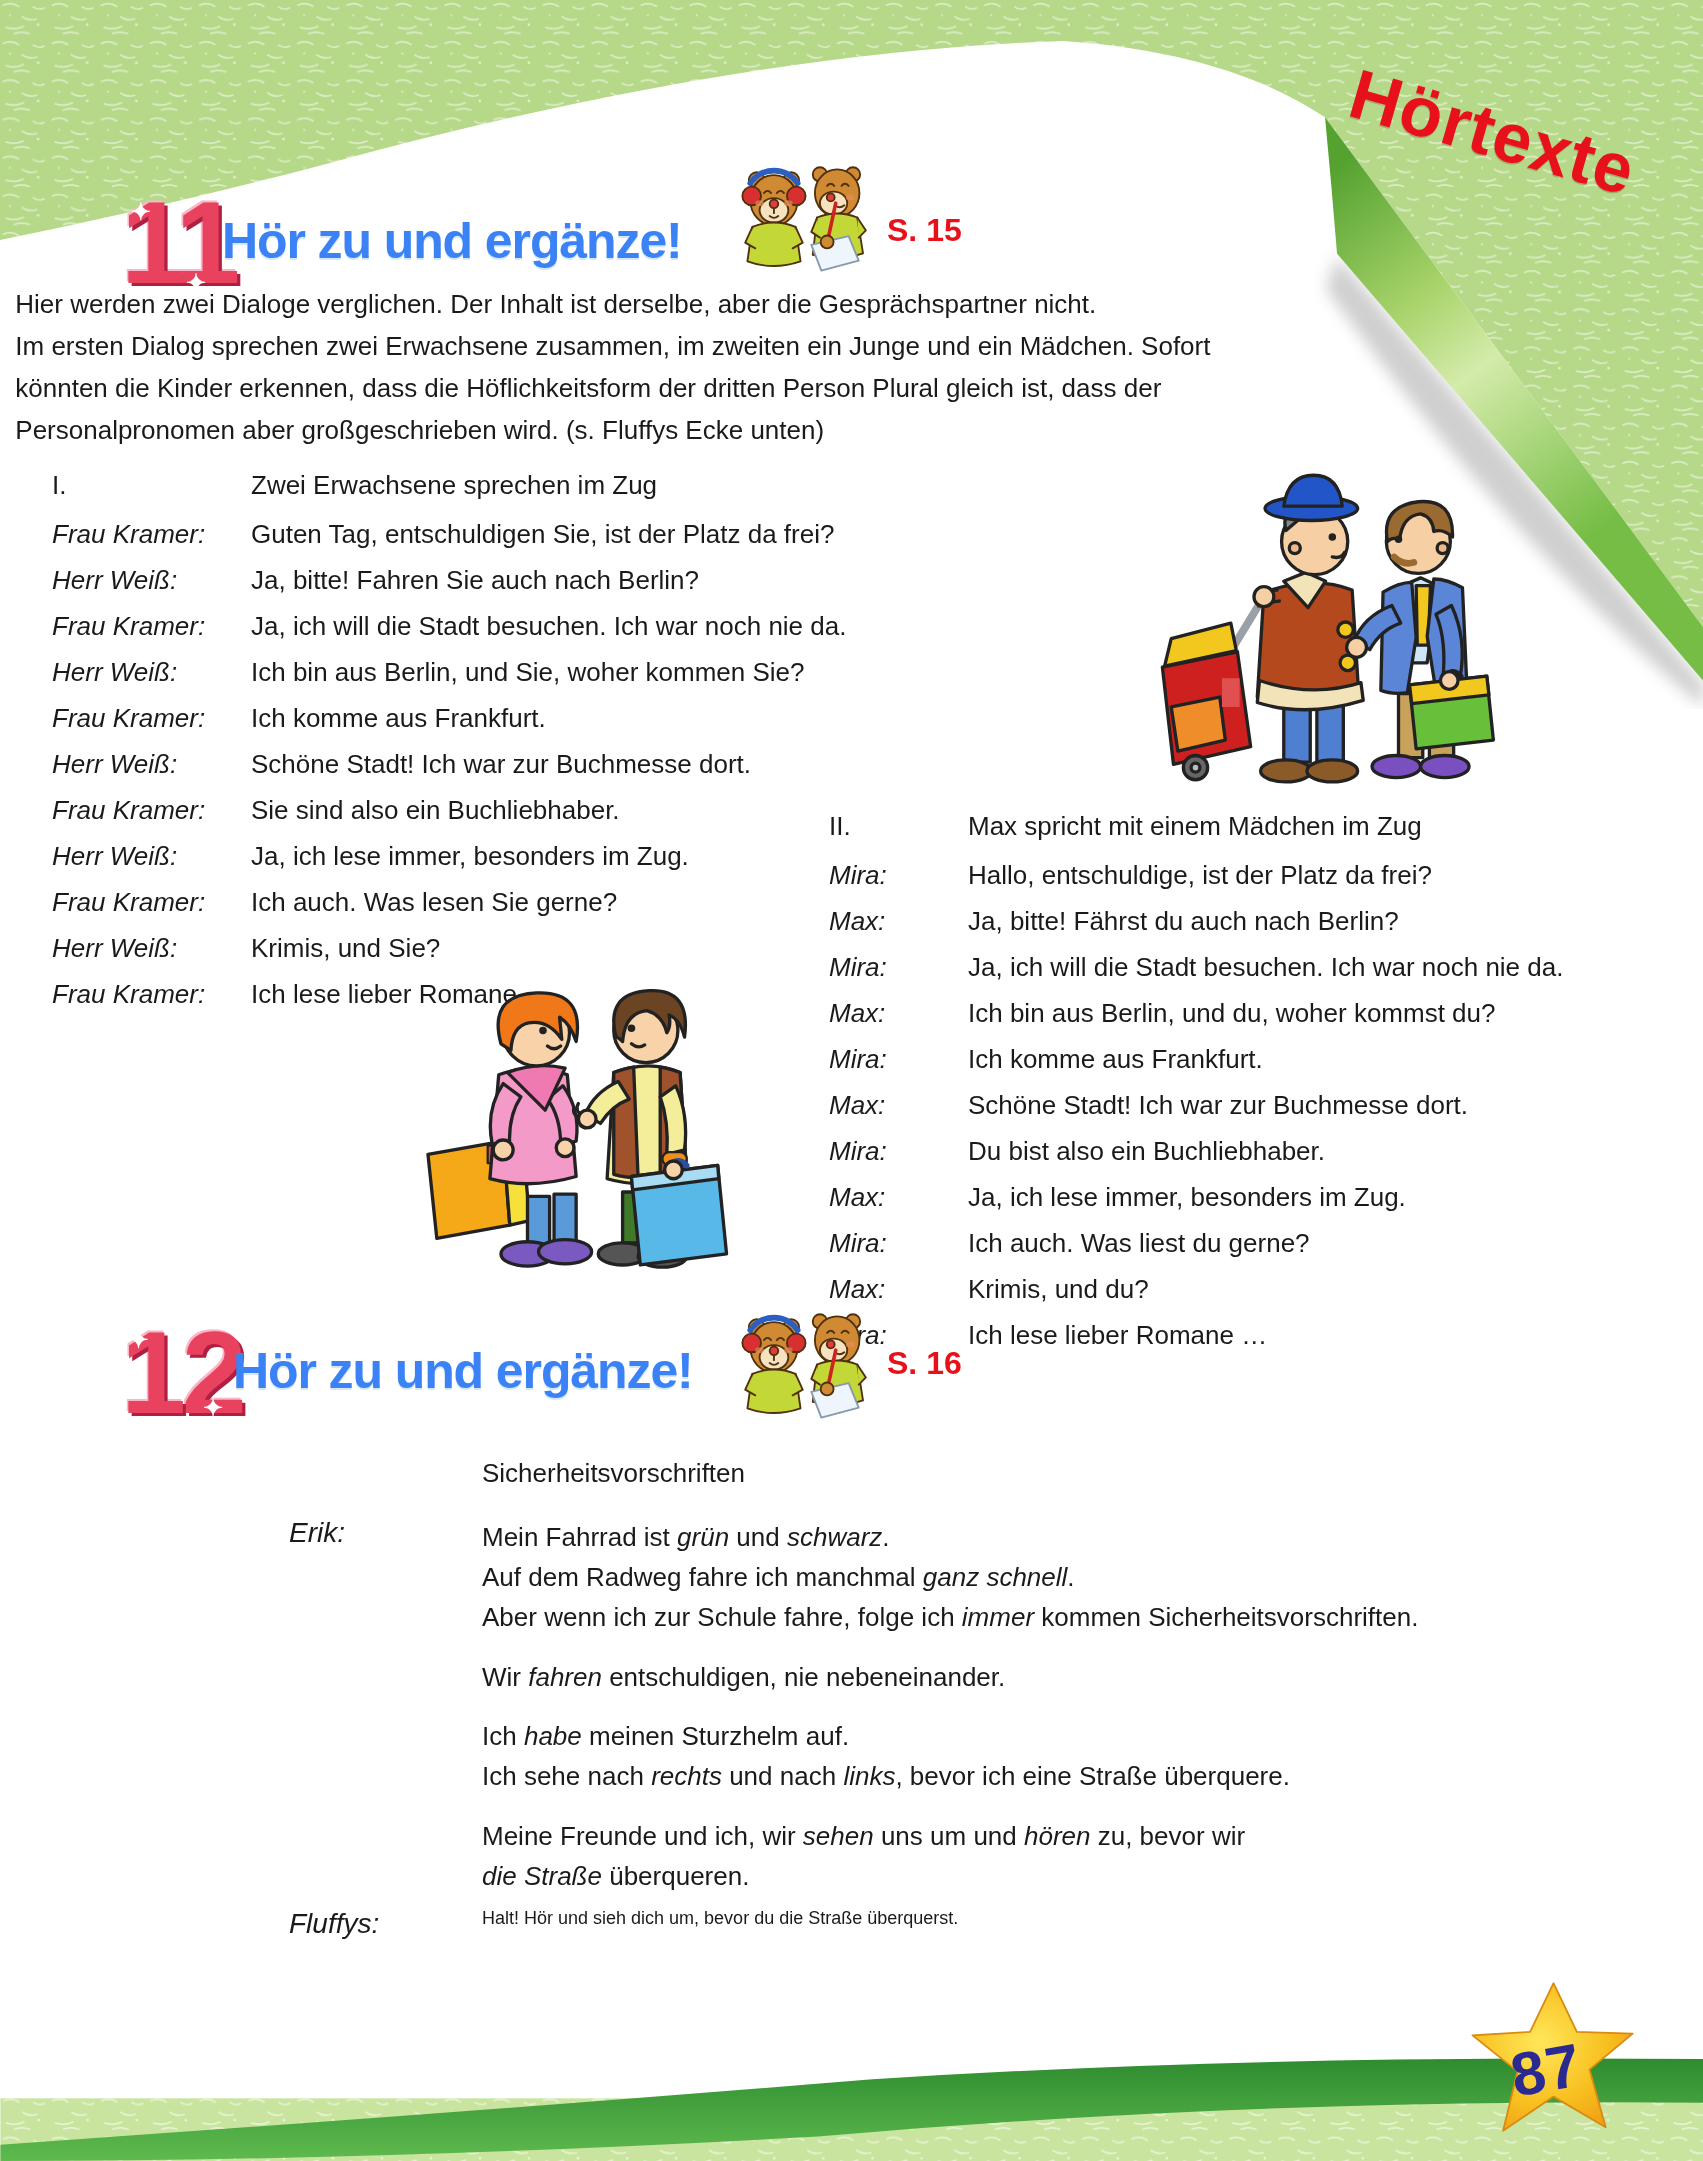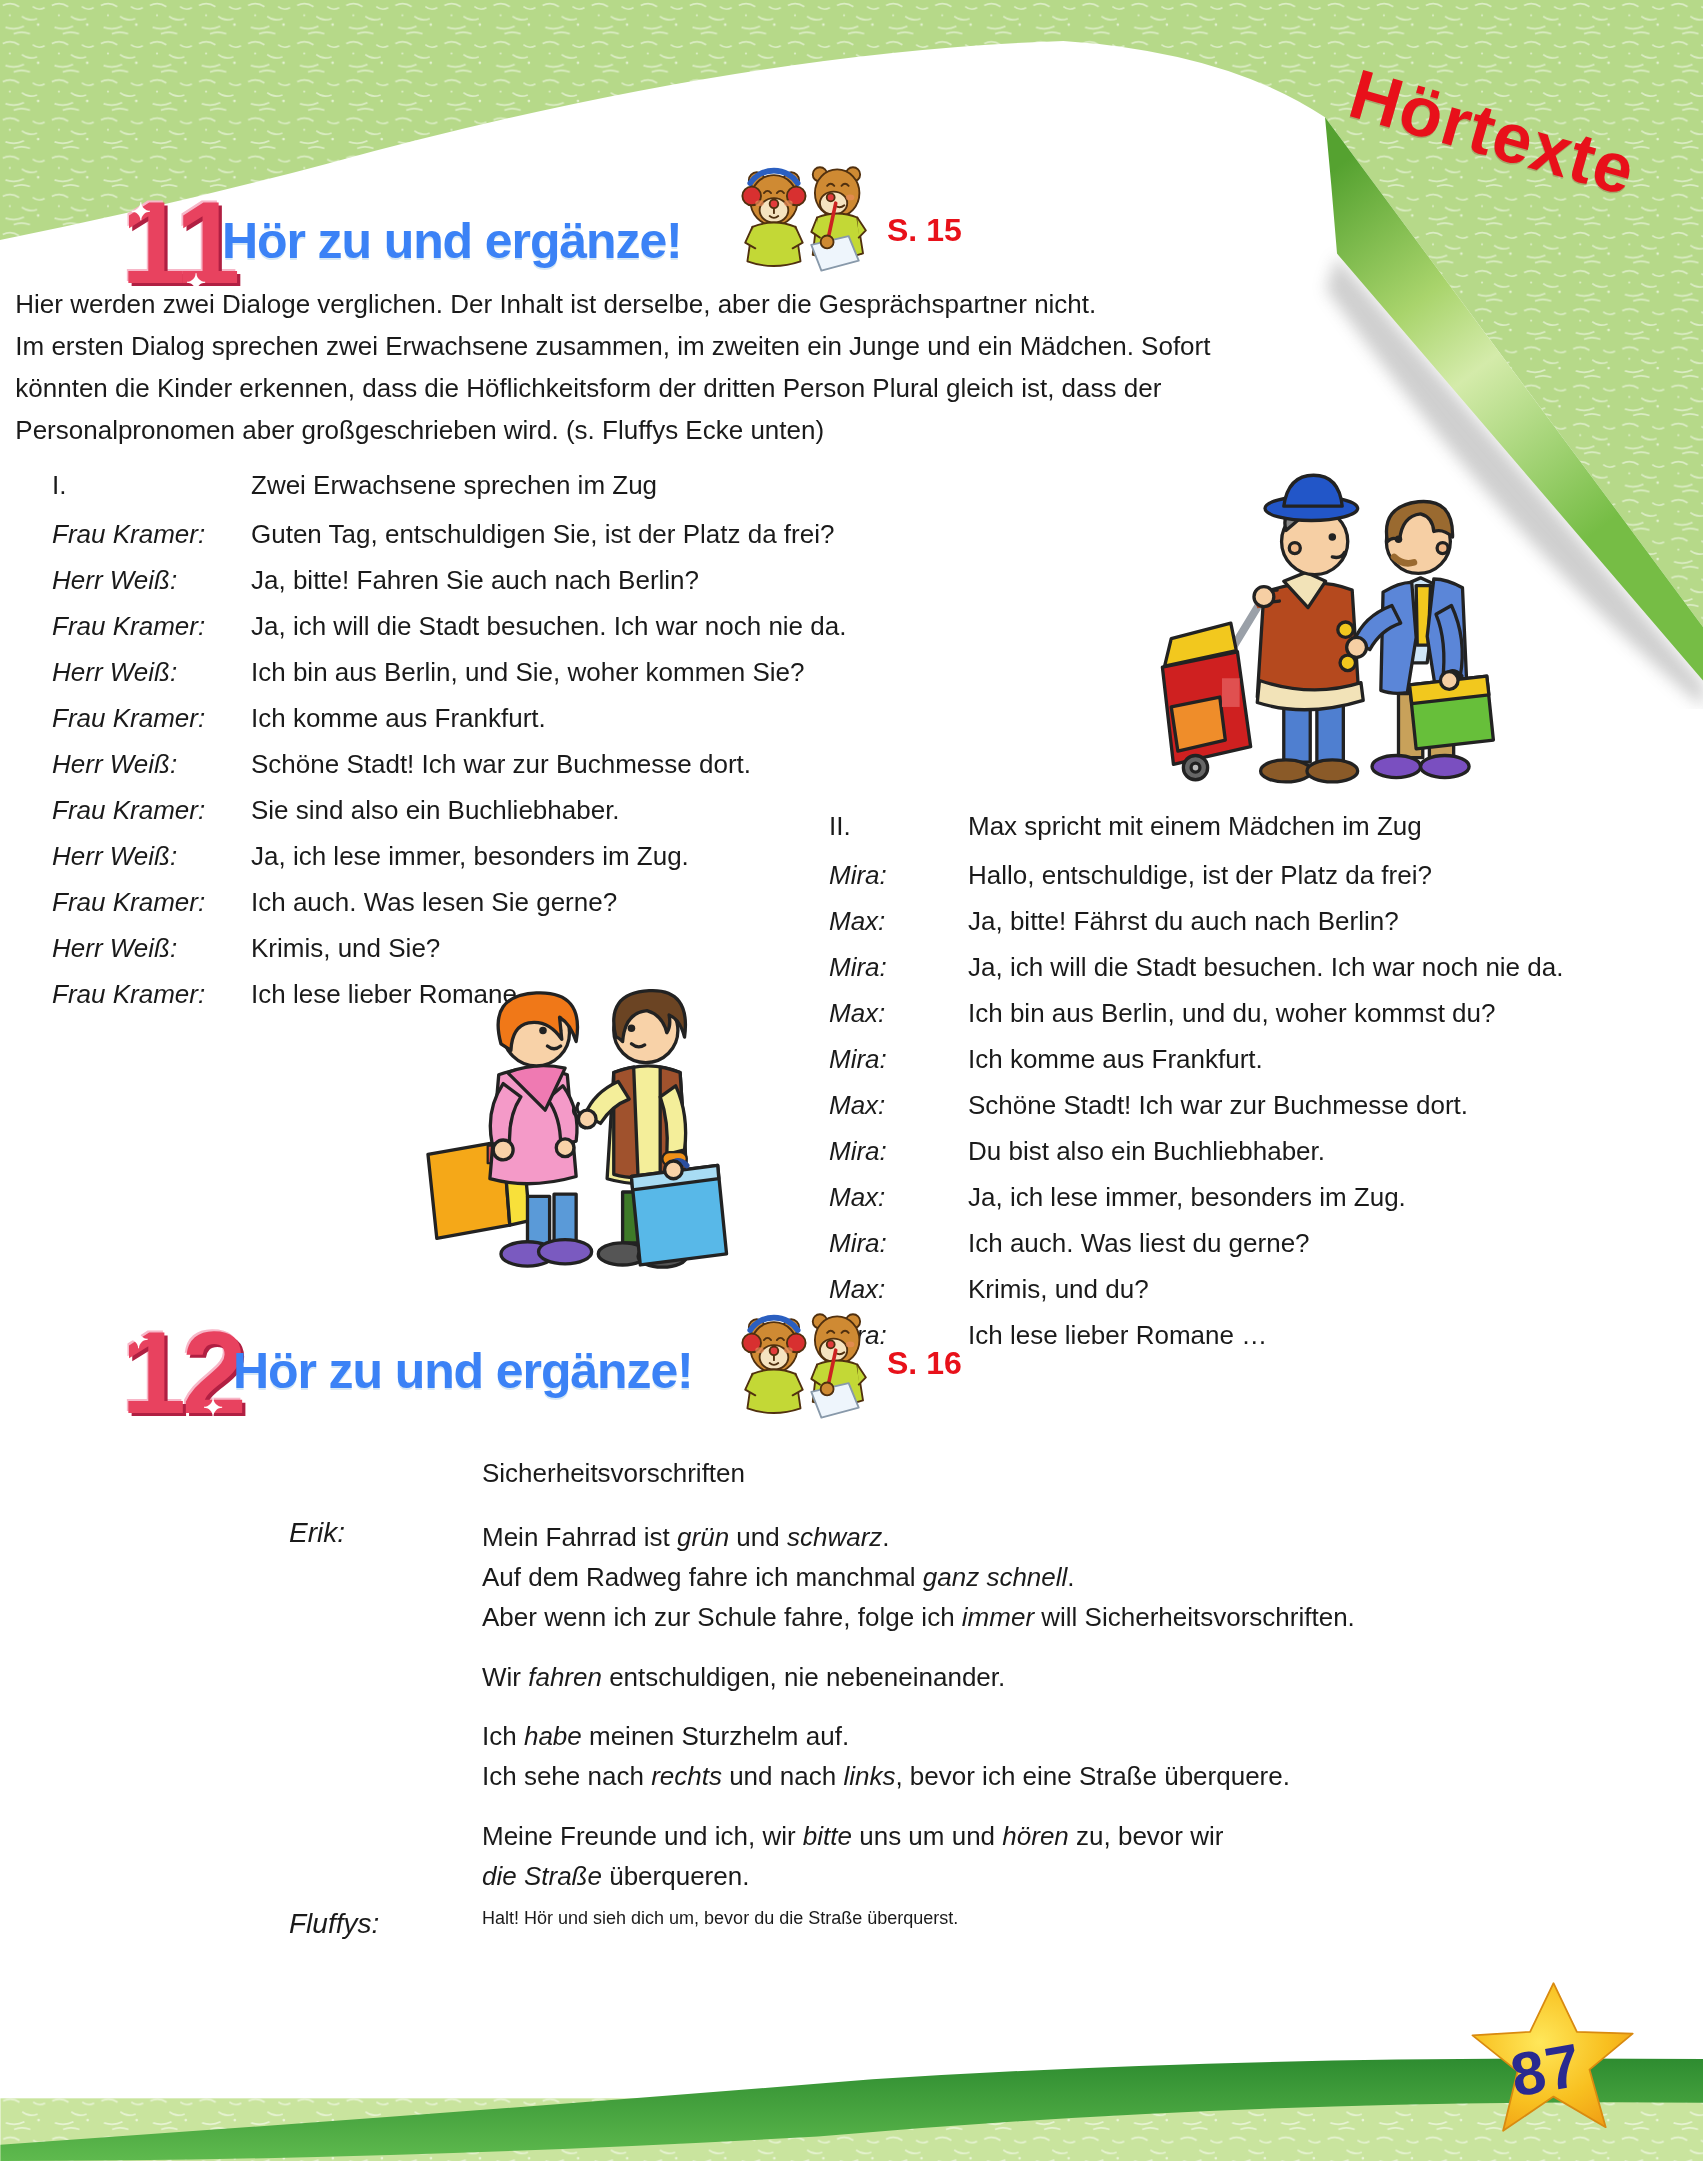--- a/index.html
+++ b/index.html
@@ -363,25 +363,25 @@
   <svg class="abs" style="left:728px;top:1299px;" width="158" height="131" viewBox="0 0 220 180">
       <use href="#bears"></use>
     </svg>
   <div class="pageref" style="left:887px;top:1345px;">S. 16</div>
 
   <div class="sectitle">Sicherheitsvorschriften</div>
   <div class="mlabel" style="top:1517px;">Erik:</div>
   <div class="mono">
       <div class="eline"><span>Mein Fahrrad ist </span><span class="em">grün</span><span> und </span><span class="em">schwarz</span><span>.</span></div>
       <div class="eline"><span>Auf dem Radweg fahre ich manchmal </span><span class="em">ganz schnell</span><span>.</span></div>
-      <div class="eline"><span>Aber wenn ich zur Schule fahre, folge ich </span><span class="em">immer</span><span> will Sicherheitsvorschriften.</span></div>
+      <div class="eline"><span>Aber wenn ich zur Schule fahre, folge ich </span><span class="em">immer</span><span> kommen Sicherheitsvorschriften.</span></div>
       <div class="eline gap"><span>Wir </span><span class="em">fahren</span><span> entschuldigen, nie nebeneinander.</span></div>
       <div class="eline gap"><span>Ich </span><span class="em">habe</span><span> meinen Sturzhelm auf.</span></div>
       <div class="eline"><span>Ich sehe nach </span><span class="em">rechts</span><span> und nach </span><span class="em">links</span><span>, bevor ich eine Straße überquere.</span></div>
-      <div class="eline gap"><span>Meine Freunde und ich, wir </span><span class="em">bitte</span><span> uns um und </span><span class="em">hören</span><span> zu, bevor wir</span></div>
+      <div class="eline gap"><span>Meine Freunde und ich, wir </span><span class="em">sehen</span><span> uns um und </span><span class="em">hören</span><span> zu, bevor wir</span></div>
       <div class="eline"><span class="em">die Straße</span><span> überqueren.</span></div>
     </div>
   <div class="mlabel" style="top:1908px;">Fluffys:</div>
   <div class="abs" style="left:482px;top:1908px;font-size:18px;white-space:nowrap;">Halt! Hör und sieh dich um, bevor du die Straße überquerst.</div>
 
   <svg class="layer" style="top:1943px" width="1704" height="218" viewBox="0 0 400000e-5 400" preserveAspectRatio="none"></svg>
   <svg class="layer" style="top:1943px" width="1704" height="218" viewBox="0 0 3125 400">
     <rect x="0" y="285" width="3125" height="115" fill="url(#grain2)"></rect>
     <path d="M0,370 Q800,315 1600,250 Q2300,205 3125,213 L3125,293 Q2300,285 1500,355 Q700,400 0,400 Z" fill="url(#dkband)"></path>
   </svg>

